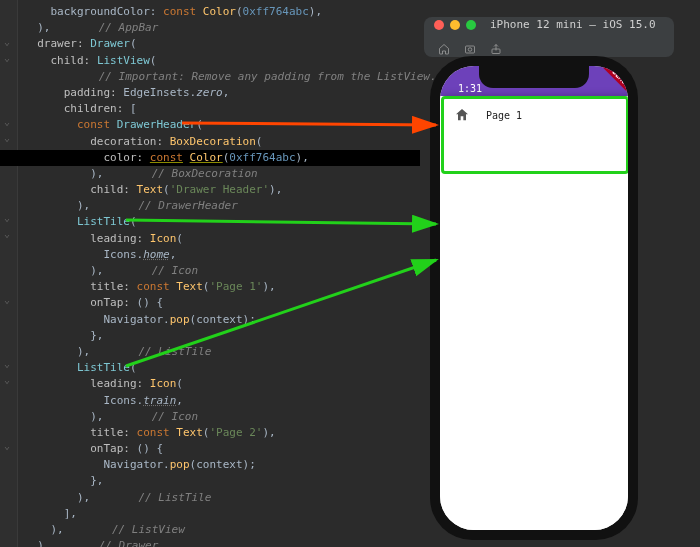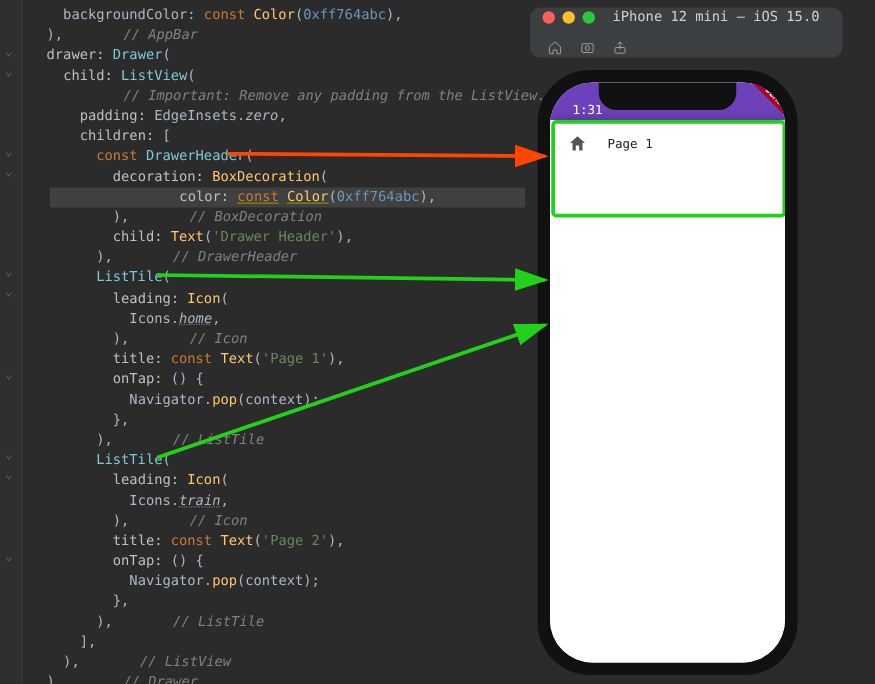--- a/index.html
+++ b/index.html
@@ -36,38 +36,38 @@
     left:4px;
     color:#606060;
     font-size:10px;
   }
   .ln {
     display:block;
     padding-left: 24px;
     height: 16.2px;
     line-height: 16.2px;
   }
-  .hl { background:#404040;margin-left:40px; }
+  .hl { background:#000000; }
   .kw { color:#cc7832; }       
   .prop { color:#bfbfbf; }     
   .type { color:#ffc66d; }     
   .type2 { color:#a9b7c6; }
   .method { color:#ffc66d; }
   .cls { color:#7ec8d4; }      
   .str { color:#6a8759; }
   .num { color:#6897bb; }
   .com { color:#808080; font-style: italic; margin-left: 35px;}
   .ital { font-style: italic; }
   .ul { text-decoration: underline dotted #707070; }
   .underline { text-decoration: underline #8c8c00; }
 
   
   .sim-title {
     position: absolute;
-    top: 6px; left: 424px;
+    top: 17px; left: 424px;
     width: 250px; height: 40px;
     background:#3c3f41;
     border-radius: 8px;
     display:flex;
     align-items:center;
     gap:8px;
     padding: 0 10px;
     font-size: 11px;
     color:#d0d0d0;
     flex-wrap: wrap;

